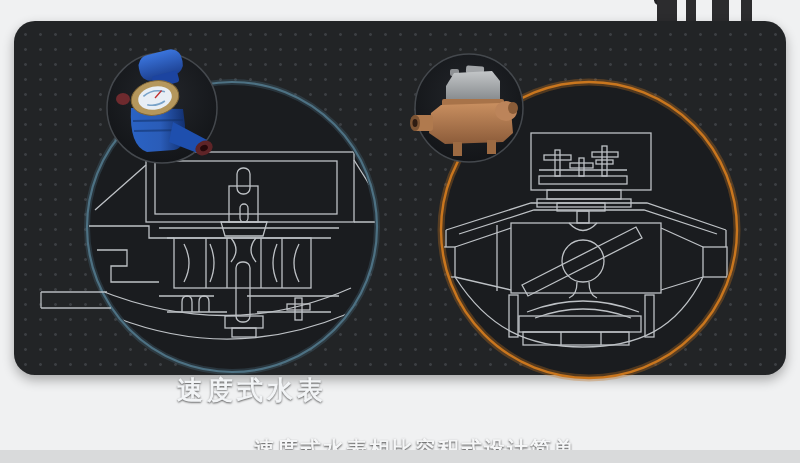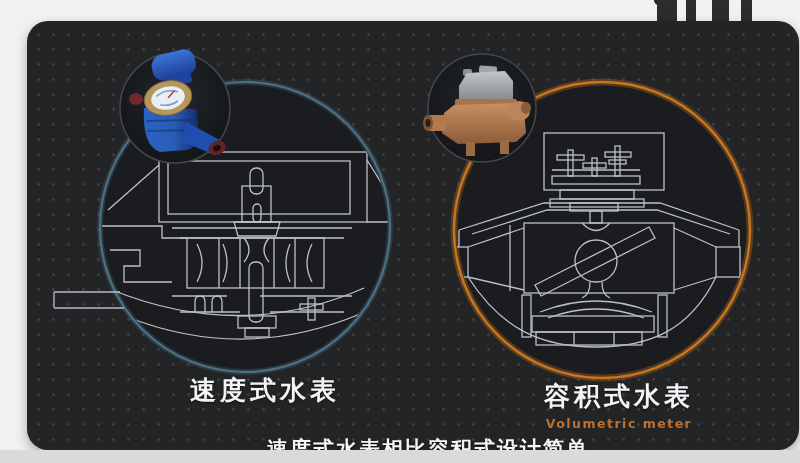--- a/index.html
+++ b/index.html
@@ -9,21 +9,21 @@
     font-family:"DejaVu Sans","Liberation Sans",sans-serif;
   }
   .bottom-strip{
     position:absolute;left:0;top:450px;width:800px;height:13px;
     background:#d9dadb;
   }
   .topbars{position:absolute;top:0;left:0;width:800px;height:22px;}
   .topbar{position:absolute;top:0;background:#2c2c2e;}
   .topblob{position:absolute;background:#232325;border-radius:50%;}
   .card{
-    position:absolute;left:27px;top:21px;width:772px;height:429px;
+    position:absolute;left:14px;top:21px;width:772px;height:354px;
     background:#222426;border-radius:21px;
     background-image:radial-gradient(circle,#3b3e42 1.1px,transparent 1.7px);
     background-size:15px 15px;background-position:4px 6px;
     box-shadow:0 5px 12px rgba(0,0,0,.3);
   }
   svg.art{position:absolute;left:0;top:0;pointer-events:none;}
   .label{position:absolute;text-align:center;}
   .label .title{
     color:#f2f4f6;font-weight:bold;font-size:26px;letter-spacing:4px;
     text-shadow:0 1px 2px rgba(0,0,0,.6);white-space:nowrap;
@@ -230,21 +230,17 @@
 
         <rect x="439" y="121" width="9" height="14" fill="#9c6a42"></rect>
         <rect x="473" y="119" width="9" height="14" fill="#9c6a42"></rect>
       </g>
     </g>
   </svg>
 
   <div class="label label-left">
     <div class="title">速度式水表</div>
   </div>
-  <div class="label label-right">
-    <div class="title">容积式水表</div>
-    <div class="subtitle" style="color: rgb(192, 112, 42);">Volumetric meter</div>
-  </div>
 
   <div class="caption" style="color: rgb(245, 246, 247);">速度式水表相比容积式设计简单</div>
 </div>
 
 <div class="bottom-strip"></div>
 
 </body></html>

